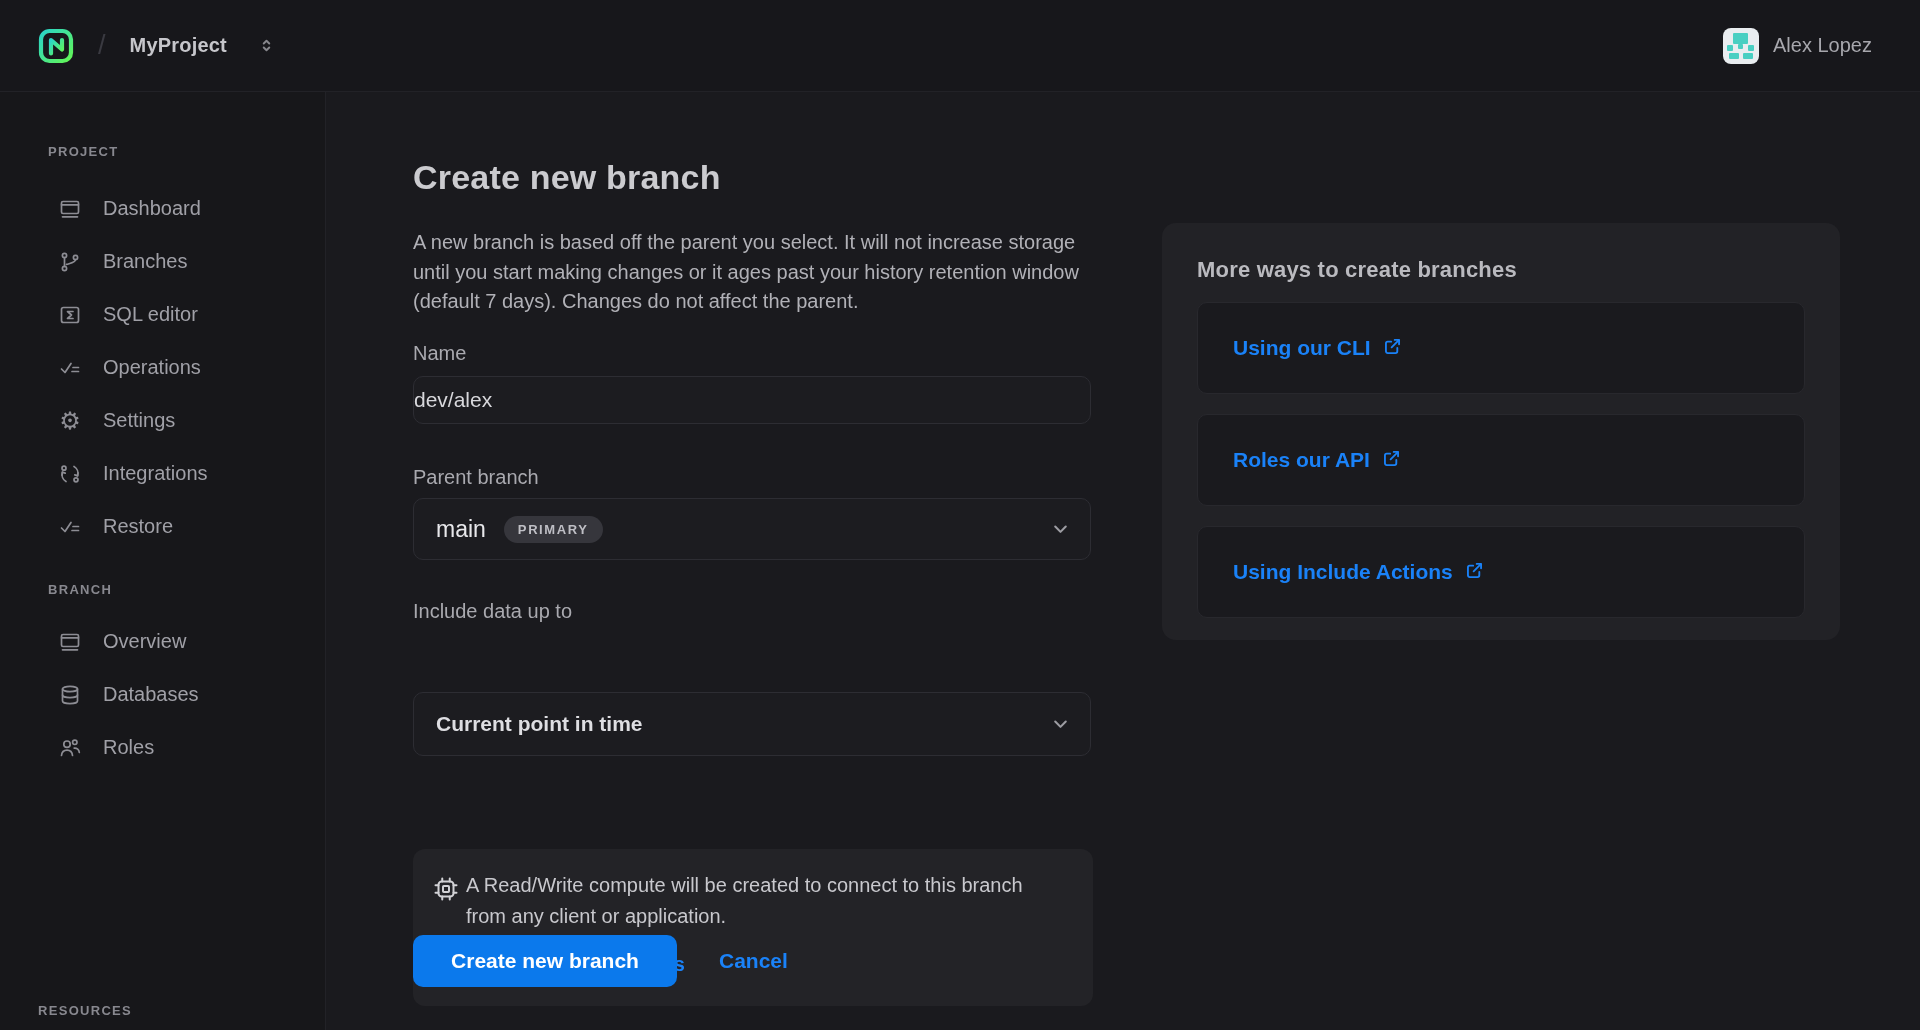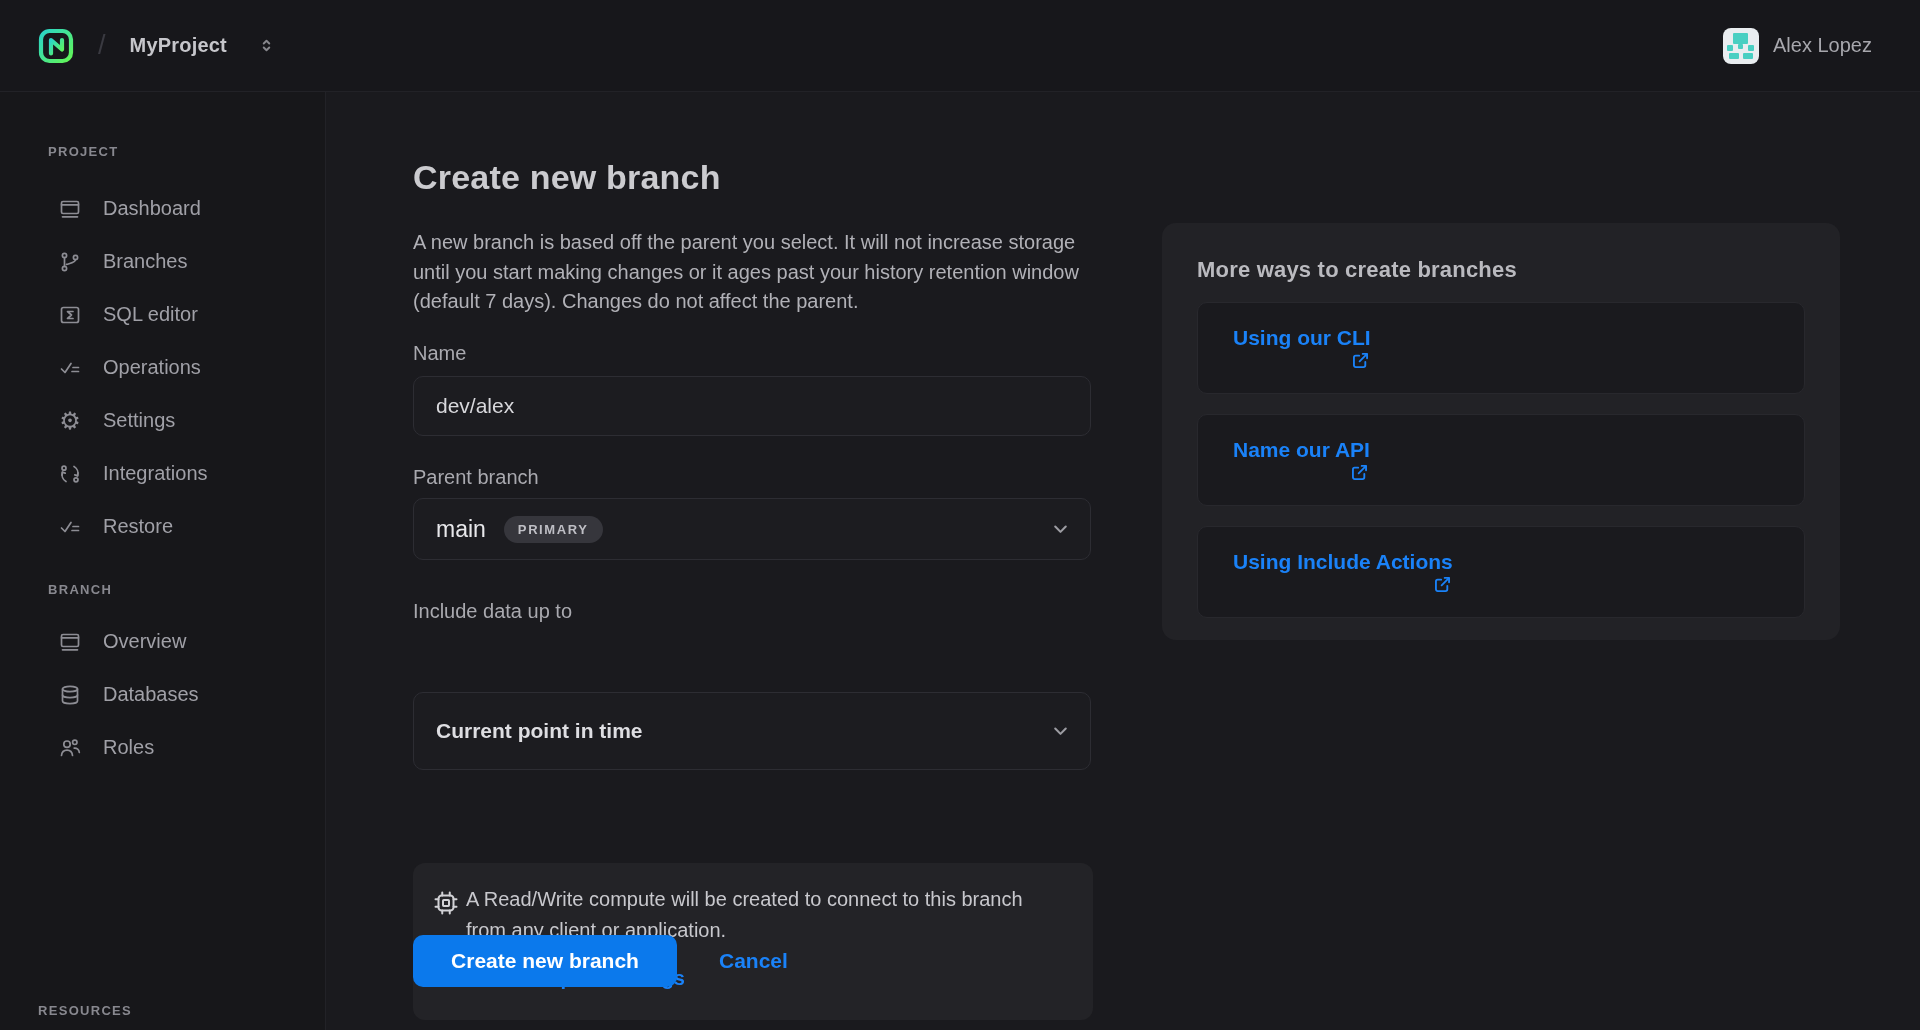--- a/index.html
+++ b/index.html
@@ -45,25 +45,25 @@
   
   .main { position:absolute; left:413px; top:92px; width:680px; }
   .main > * { position:absolute; left:0; }
   .page-title { top:66px; font-size:34px; font-weight:700; color:#cbcbcf; letter-spacing:.2px; }
   .page-desc { top:136px; width:680px; font-size:20px; line-height:29.5px; color:#b1b1b7; }
   .fld-label { font-size:20px; color:#a9a9af; }
   .lbl-name    { top:250px; }
   .lbl-parent  { top:374px; }
   .lbl-include { top:508px; }
   .box { width:678px; background:#1c1c20; border:1px solid #2d2d33; border-radius:10px; }
-  .name-input { top:284px; height:60px; padding-left:22px; font-size:21px; color:#d8d8dc;
+  .name-input { top:284px; height:48px; font-size:21px; color:#d8d8dc;
     font-family:"Liberation Sans", sans-serif; outline:none; }
   .select { display:flex; align-items:center; padding-left:22px; cursor:pointer; position:relative; }
   .sel-parent { top:406px; height:62px; }
-  .sel-include { top:538px; height:78px; }
+  .sel-include { top:538px; height:64px; }
   .sel-main-txt { font-size:23px; color:#e8e8eb; }
   .badge { margin-left:18px; background:#36363c; color:#bfbfc5; font-size:13px; font-weight:700;
     letter-spacing:1.6px; padding:6px 14px; border-radius:999px; }
   .sel-chevron { position:absolute; right:18px; top:50%; transform:translateY(-50%); color:#9b9ba1; display:flex; }
   .sel-include-txt { font-size:21px; font-weight:600; color:#dedee2; }
 
   .compute-box { top:631px; width:680px; height:157px; background:#232327; border-radius:12px;
     position:relative; }
   .chip { position:absolute; left:18px; top:25px; color:#d2d2d6; }
   .compute-txt { position:absolute; left:53px; top:21px; max-width:562px;
@@ -78,21 +78,21 @@
   .btn-cancel { margin-left:42px; color:#1a82f8; font-size:21px; font-weight:700; cursor:pointer; }
 
   
   .aside { position:absolute; left:1162px; top:223px; width:678px; height:417px;
     background:#222226; border-radius:14px; padding:34px 35px 0 35px; }
   .aside-title { font-size:22px; font-weight:600; color:#bababf; letter-spacing:.2px; }
   .aside-card { margin-top:19px; width:608px; height:92px; background:#1a1a1e;
     border:1px solid #28282d; border-radius:10px; display:flex; align-items:center;
     padding-left:35px; cursor:pointer; }
   .aside-card + .aside-card { margin-top:20px; }
-  .aside-link { color:#1a82f8; font-size:21px; font-weight:700; display:flex; align-items:flex-end;flex-direction:column; }
+  .aside-link { color:#1a82f8; font-size:21px; font-weight:700; display:flex; align-items:flex-start; }
   .aside-link .ext { margin-left:11px; display:flex; }
 
   svg { display:block; }
 </style>
 </head>
 <body>
 
 <header class="topbar">
   <div class="logo-wrap">
     <svg width="38" height="38" viewBox="0 0 38 38" fill="none">
@@ -300,21 +300,21 @@
           <path d="M17.5 13.5v4a2 2 0 0 1-2 2h-9a2 2 0 0 1-2-2v-9a2 2 0 0 1 2-2h4"></path>
           <path d="M14.5 4.5h5v5"></path>
             <path d="M19.2 4.8 11 13"></path>
         </svg>
         </span>
     </span>
   </div>
 
   <div class="aside-card">
     <span class="aside-link">
-      <span>Name our API</span>
+      <span>Roles our API</span>
       <span class="ext">
         <svg width="21" height="21" viewBox="0 0 24 24" stroke="currentColor" fill="none" stroke-width="2.1" stroke-linecap="round" stroke-linejoin="round">
           <path d="M17.5 13.5v4a2 2 0 0 1-2 2h-9a2 2 0 0 1-2-2v-9a2 2 0 0 1 2-2h4"></path>
           <path d="M14.5 4.5h5v5"></path>
             <path d="M19.2 4.8 11 13"></path>
         </svg>
         </span>
     </span>
   </div>
 

